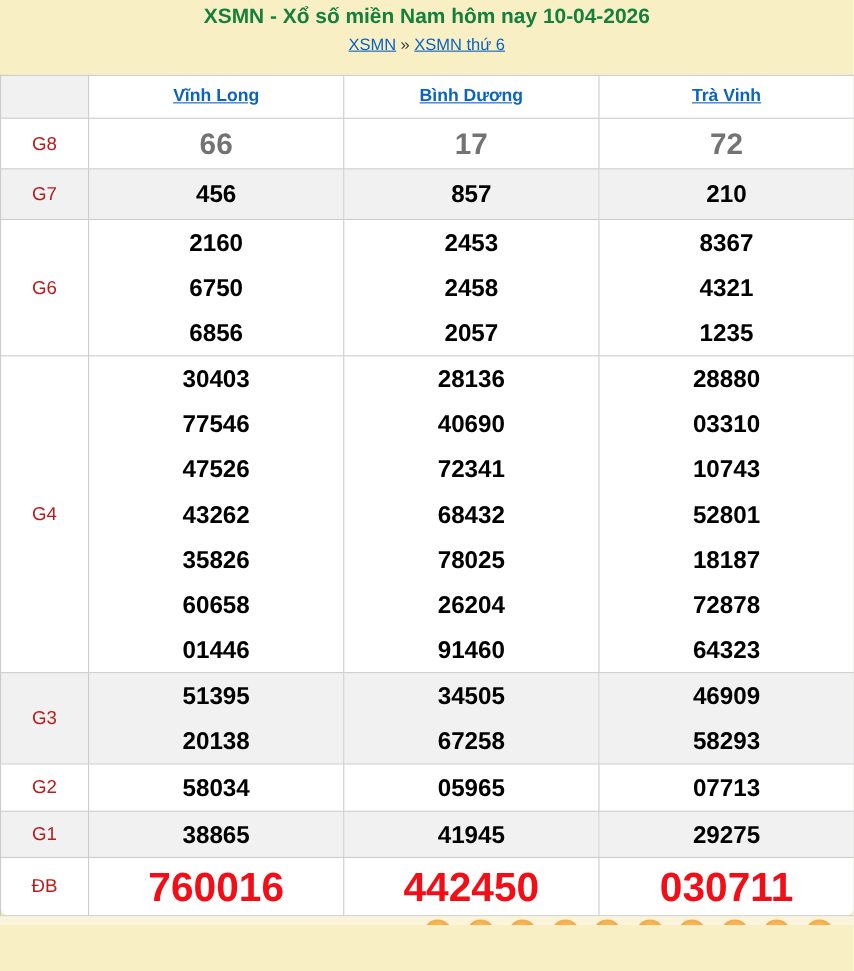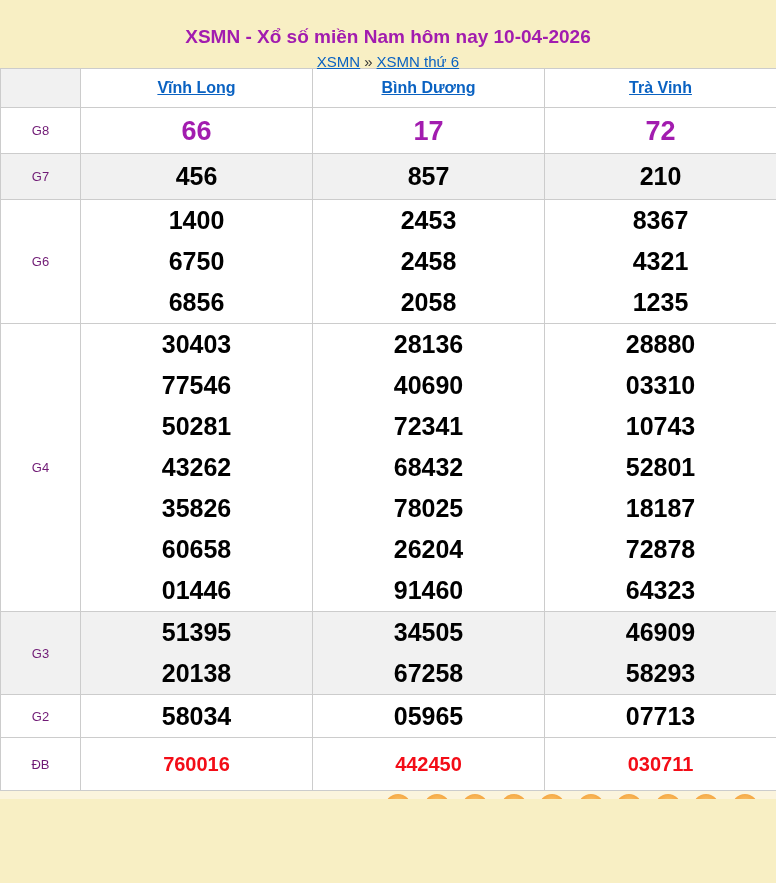--- a/index.html
+++ b/index.html
@@ -3,47 +3,48 @@
 <meta charset="utf-8">
 <style>
   html,body{margin:0;padding:0;}
   body{
     width:776px;height:883px;overflow:hidden;
     background:#f8efc4;
     font-family:"Liberation Sans","DejaVu Sans",sans-serif;
   }
   .page-header{height:68px;text-align:center;}
   .page-title{
-    margin:0;padding-top:26px;
-    font-size:19px;font-weight:bold;color:#a21caf;line-height:22px;
+    margin:0;padding-top:5px;
+    font-size:19px;font-weight:bold;color:#15803d;line-height:22px;
   }
   .breadcrumb{margin-top:5px;font-size:15px;}
   .breadcrumb a{color:#0a62c2;}
   .breadcrumb .sep{color:#333;margin:0 4px;text-decoration:none;}
   table.results{
     width:776px;border-collapse:collapse;background:#fff;
     table-layout:fixed;
+    border-radius:10px;
   }
   table.results td,table.results th{
     border:1px solid #ccc;text-align:center;vertical-align:middle;
     padding:0;overflow:hidden;
   }
   th.corner{background:#f1f1f1;}
   th.province{background:#fff;height:38px;}
   th.province a{
     color:#0a62c2;font-size:16px;font-weight:bold;text-decoration:underline;
   }
-  td.label-cell{font-size:13px;font-weight:normal;color:#701a75;background:inherit;}
+  td.label-cell{font-size:17px;font-weight:normal;color:#b91c1c;background:inherit;}
   tr.shade{background:#f1f1f1;}
   .num{
-    font-size:25px;font-weight:bold;color:#000;line-height:41px;
+    font-size:22px;font-weight:bold;color:#000;line-height:41px;
     white-space:nowrap;
   }
-  tr.row-g8 .num{font-size:27px;color:#a21caf;line-height:44px;}
-  tr.row-db .num{font-size:20px;color:#f30d17;line-height:51px;}
+  tr.row-g8 .num{font-size:27px;color:#737373;line-height:44px;}
+  tr.row-db .num{font-size:37px;color:#f30d17;line-height:51px;}
   .bottom-strip{
     position:relative;height:8px;background:#fbf4dd;overflow:hidden;
   }
   .ball{
     position:absolute;top:3px;width:26px;height:26px;border-radius:50%;
     background:radial-gradient(circle at 50% 35%, #fcc56f 0%, #f3a33c 55%, #ec9526 100%);
   }
 </style>
 </head>
 <body>
@@ -97,41 +98,41 @@
         <td>
           <div class="num">857</div>
         </td>
         <td>
           <div class="num">210</div>
         </td>
       </tr>
       <tr class="" style="height: 123px;">
         <td class="label-cell">G6</td>
         <td>
-          <div class="num">1400</div>
+          <div class="num">2160</div>
           <div class="num">6750</div>
           <div class="num">6856</div>
         </td>
         <td>
           <div class="num">2453</div>
           <div class="num">2458</div>
-          <div class="num">2058</div>
+          <div class="num">2057</div>
         </td>
         <td>
           <div class="num">8367</div>
           <div class="num">4321</div>
           <div class="num">1235</div>
         </td>
       </tr>
       <tr class="" style="height: 288px;">
         <td class="label-cell">G4</td>
         <td>
           <div class="num">30403</div>
           <div class="num">77546</div>
-          <div class="num">50281</div>
+          <div class="num">47526</div>
           <div class="num">43262</div>
           <div class="num">35826</div>
           <div class="num">60658</div>
           <div class="num">01446</div>
         </td>
         <td>
           <div class="num">28136</div>
           <div class="num">40690</div>
           <div class="num">72341</div>
           <div class="num">68432</div>
@@ -167,20 +168,32 @@
       <tr class="" style="height: 43px; margin-left: 29px;">
         <td class="label-cell">G2</td>
         <td>
           <div class="num">58034</div>
         </td>
         <td>
           <div class="num">05965</div>
         </td>
         <td>
           <div class="num">07713</div>
+        </td>
+      </tr>
+      <tr class="shade" style="height: 42px;">
+        <td class="label-cell">G1</td>
+        <td>
+          <div class="num">38865</div>
+        </td>
+        <td>
+          <div class="num">41945</div>
+        </td>
+        <td>
+          <div class="num">29275</div>
         </td>
       </tr>
       <tr class="row-db " style="height: 53px;">
         <td class="label-cell">ĐB</td>
         <td>
           <div class="num">760016</div>
         </td>
         <td>
           <div class="num">442450</div>
         </td>

